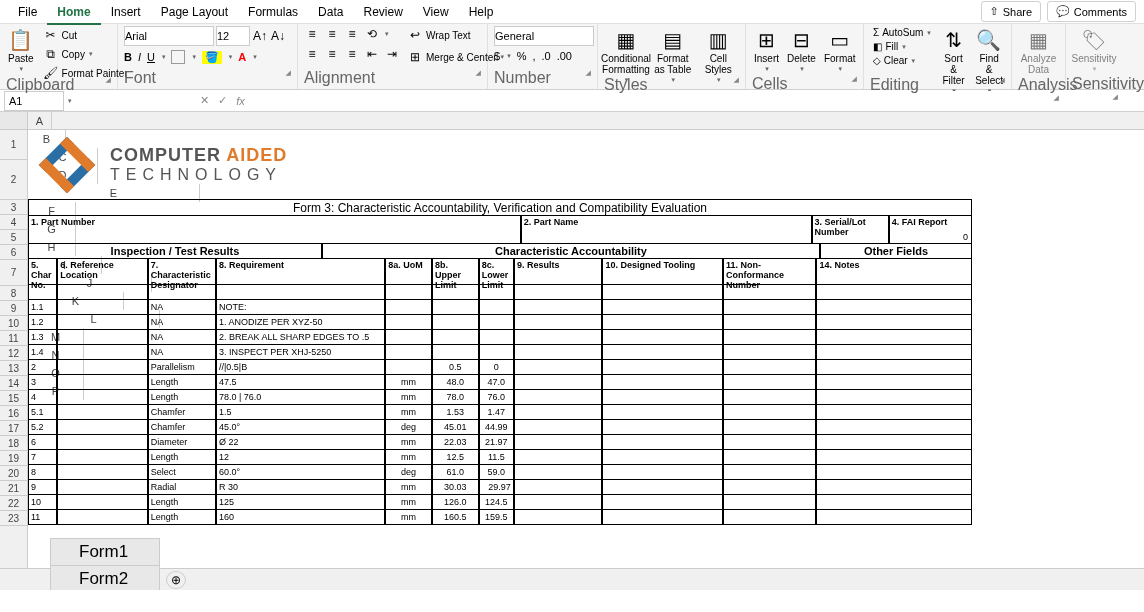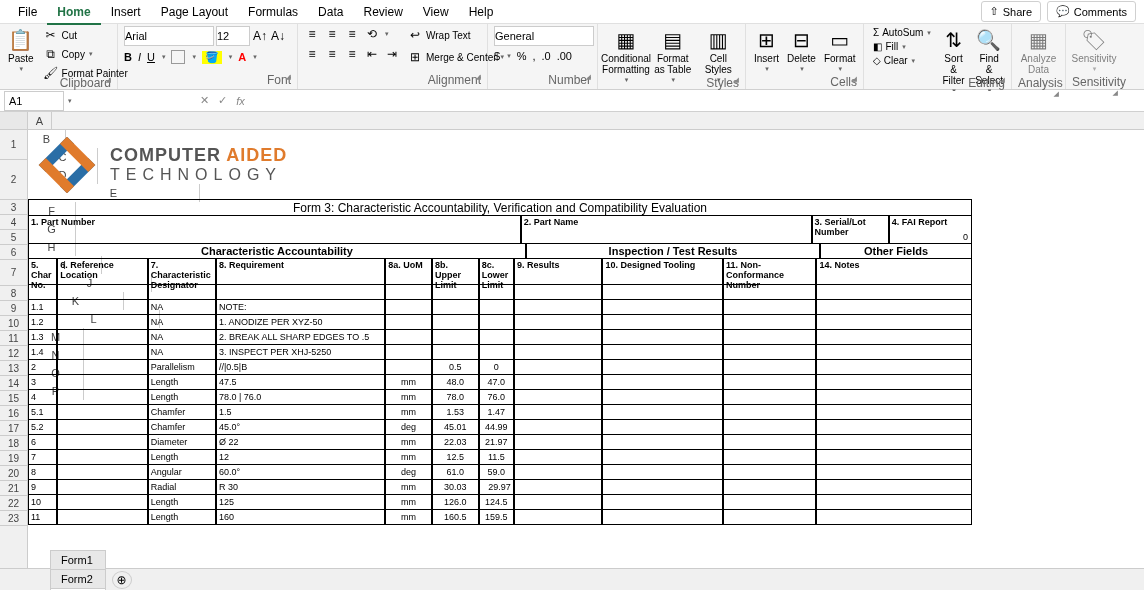--- a/index.html
+++ b/index.html
@@ -10,21 +10,21 @@
 .menu-tab { padding: 4px 10px; font-size: 12px; cursor: pointer; }
 .menu-tab.active { border-bottom: 2px solid #217346; color: #217346; font-weight: 600; }
 .menu-spacer { flex: 1; }
 .menu-right { display: flex; gap: 6px; align-items: center; }
 .menu-btn { padding: 3px 8px; border: 1px solid #d0d0d0; border-radius: 3px; font-size: 11px; display: flex; align-items: center; gap: 4px; cursor: pointer; background: #fff; }
 
 
 .ribbon { display: flex; height: 66px; border-bottom: 1px solid #d0d0d0; background: #f5f5f5; }
 .ribbon-group { border-right: 1px solid #e0e0e0; padding: 2px 6px 0 6px; display: flex; flex-direction: column; justify-content: space-between; }
 .ribbon-group-body { display: flex; align-items: flex-start; gap: 4px; height: 50px; }
-.ribbon-group-label { font-size: 12px; color: #666; text-align: right; padding-bottom: 2px; position: relative; }
+.ribbon-group-label { font-size: 16px; color: #666; text-align: left; padding-bottom: 2px; position: relative; }
 .ribbon-group-label::after { content: '◢'; position: absolute; right: 0; font-size: 7px; color: #888; }
 .rib-col { display: flex; flex-direction: column; gap: 1px; justify-content: center; }
 .rib-big { display: flex; flex-direction: column; align-items: center; width: 44px; font-size: 10px; text-align: center; gap: 1px; cursor: pointer; padding: 2px; }
 .rib-btn { display: flex; align-items: center; gap: 3px; font-size: 10px; padding: 1px 3px; cursor: pointer; white-space: nowrap; }
 .rib-row { display: flex; gap: 2px; align-items: center; }
 .rib-icon { width: 16px; height: 16px; display: inline-flex; align-items: center; justify-content: center; font-size: 12px; }
 .rib-icon-big { width: 24px; height: 24px; font-size: 20px; }
 .font-select { font-size: 11px; height: 20px; border: 1px solid #ccc; background: #fff; }
 .num-select { font-size: 11px; height: 20px; border: 1px solid #ccc; background: #fff; width: 100px; }
 .sq { width: 14px; height: 14px; border: 1px solid #999; display: inline-block; }
@@ -63,21 +63,21 @@
 .hdr-cell { border: 1px solid #000; border-top: none; font-size: 9px; font-weight: 700; padding: 1px 2px; }
 .section-row { display: flex; width: 944px; }
 .sec { border: 1px solid #000; border-top: none; text-align: center; font-size: 11px; font-weight: 700; line-height: 14px; }
 .th-row { display: flex; width: 944px; height: 26px; }
 .th { border: 1px solid #000; border-top: none; font-size: 9px; font-weight: 700; padding: 1px 2px; line-height: 10px; }
 .data-row { display: flex; width: 944px; height: 15px; }
 .td { border: 1px solid #000; border-top: none; font-size: 9px; padding: 0 2px; line-height: 14px; overflow: hidden; white-space: nowrap; }
 
 
 .sheet-tabs { position: absolute; bottom: 0; left: 0; right: 0; height: 22px; background: #f0f0f0; border-top: 1px solid #ccc; display: flex; align-items: center; padding-left: 50px; gap: 2px; }
-.stab { padding: 3px 10px; font-size: 11px; background: #e8e8e8; border: 1px solid #ccc; border-bottom: none; cursor: pointer; }
+.stab { padding: 3px 28px; font-size: 17px; background: #e8e8e8; border: 1px solid #ccc; border-bottom: none; cursor: pointer; }
 .stab.active { background: #fff; border-bottom: 2px solid #217346; font-weight: 600; color: #217346; }
 .stab-add { width: 20px; height: 18px; border: 1px solid #ccc; border-radius: 50%; text-align: center; line-height: 16px; font-size: 12px; cursor: pointer; margin-left: 4px; }
 
 .w-char{width:30px}.w-ref{width:93px}.w-des{width:70px}.w-req{width:174px}.w-uom{width:48px}.w-up{width:48px}.w-low{width:36px}.w-res{width:91px}.w-tool{width:124px}.w-non{width:96px}.w-notes{width:160px}
 </style>
 </head>
 <body>
 
 <div class="menu-bar">
   <div id="menu-tabs"><span class="menu-tab">File</span><span class="menu-tab active">Home</span><span class="menu-tab">Insert</span><span class="menu-tab">Page Layout</span><span class="menu-tab">Formulas</span><span class="menu-tab">Data</span><span class="menu-tab">Review</span><span class="menu-tab">View</span><span class="menu-tab">Help</span></div>
@@ -374,22 +374,22 @@
         <div class="form3">Form 3: Characteristic Accountability, Verification and Compatibility Evaluation</div>
 
         <div class="hdr-row" style="height:28px">
           <div class="hdr-cell" style="width:498px">1. Part Number</div>
           <div class="hdr-cell" style="width:294px">2. Part Name</div>
           <div class="hdr-cell" style="width:78px">3. Serial/Lot Number</div>
           <div class="hdr-cell" style="width:84px;position:relative"><span>4. FAI Report</span><span style="position:absolute;bottom:1px;right:3px;font-weight:400">0</span></div>
         </div>
 
         <div class="section-row" style="height:15px">
+          <div class="sec" style="width:294px">Inspection / Test Results</div>
           <div class="sec" style="width:498px">Characteristic Accountability</div>
-          <div class="sec" style="width:294px">Inspection / Test Results</div>
           <div class="sec" style="width:152px">Other Fields</div>
         </div>
 
         <div class="th-row">
           <div class="th w-char">5. Char No.</div>
           <div class="th w-ref">6. Reference Location</div>
           <div class="th w-des">7. Characteristic Designator</div>
           <div class="th w-req">8. Requirement</div>
           <div class="th w-uom">8a. UoM</div>
           <div class="th w-up">8b. Upper Limit</div>
@@ -553,21 +553,21 @@
               <div class="td w-up" style="text-align: center;">12.5</div>
               <div class="td w-low" style="text-align: center;">11.5</div>
               <div class="td w-res"></div>
               <div class="td w-tool"></div>
               <div class="td w-non"></div>
               <div class="td w-notes"></div>
             </div>
             <div class="data-row">
               <div class="td w-char">8</div>
               <div class="td w-ref"></div>
-              <div class="td w-des">Angular</div>
+              <div class="td w-des">Select</div>
               <div class="td w-req">60.0°</div>
               <div class="td w-uom" style="text-align: center;">deg</div>
               <div class="td w-up" style="text-align: center;">61.0</div>
               <div class="td w-low" style="text-align: center;">59.0</div>
               <div class="td w-res"></div>
               <div class="td w-tool"></div>
               <div class="td w-non"></div>
               <div class="td w-notes"></div>
             </div>
             <div class="data-row">

